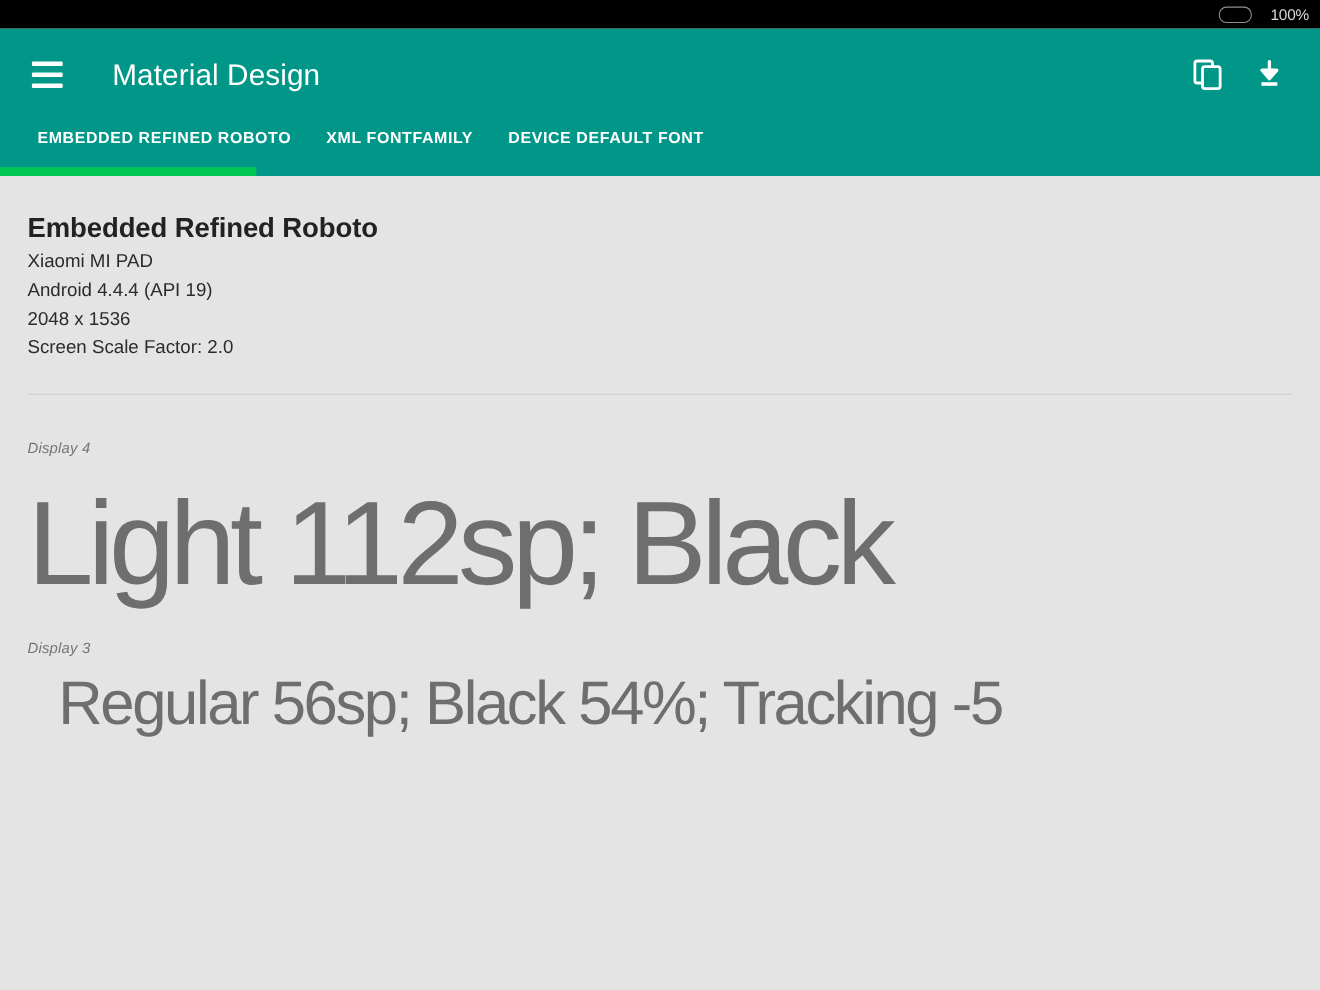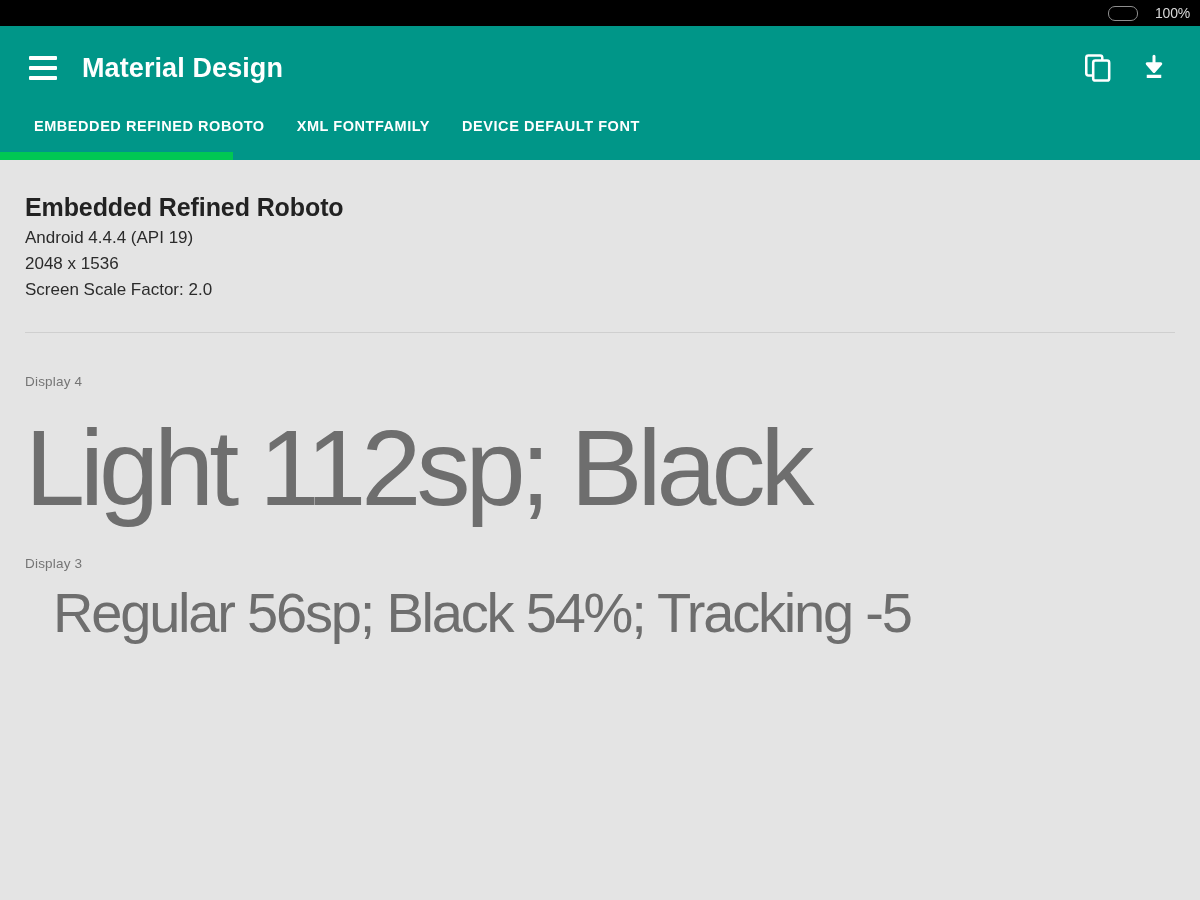--- a/index.html
+++ b/index.html
@@ -75,22 +75,22 @@
   .nav-btn span.bar {
     display: block;
     width: 28px;
     height: 4px;
     background: #ffffff;
     border-radius: 1px;
   }
   #app-title {
     color: #ffffff;
     font-size: 27px;
-    margin-left: 14px;
-    font-weight: bold;
+    margin-left: 34px;
+    font-weight: normal;
     letter-spacing: 0.1px;
     white-space: nowrap;
   }
   .bar-spacer { flex: 1 1 auto; }
   .bar-action {
     width: 56px;
     height: 56px;
     display: flex;
     align-items: center;
     justify-content: center;
@@ -153,20 +153,21 @@
   #spec-divider {
     height: 1px;
     background: #cfcfcf;
     margin-top: 32px;
   }
   .style-label {
     font-size: 13.5px;
     color: #757575;
     margin-top: 41px;
     letter-spacing: 0.2px;
+    font-style: italic;
   }
   .display-4 {
     font-size: 108px;
     font-weight: 300;
     color: #6e6e6e;
     letter-spacing: -5px;
     line-height: 1.38;
     margin-top: 4px;
     white-space: nowrap;
   }
@@ -222,20 +223,21 @@
   <div class="tab">EMBEDDED REFINED ROBOTO</div>
   <div class="tab inactive">XML FONTFAMILY</div>
   <div class="tab inactive">DEVICE DEFAULT FONT</div>
   <div id="tab-indicator"></div>
 </div>
 
 <div id="content">
 
   <div id="spec-title">Embedded Refined Roboto</div>
 
+  <div class="spec-line">Xiaomi MI PAD</div>
   <div class="spec-line">Android 4.4.4 (API 19)</div>
   <div class="spec-line">2048 x 1536</div>
   <div class="spec-line">Screen Scale Factor: 2.0</div>
 
   <div id="spec-divider"></div>
 
   <div class="style-label">Display 4</div>
   <div class="display-4">Light 112sp; Black</div>
 
   <div class="style-label d3-block">Display 3</div>

